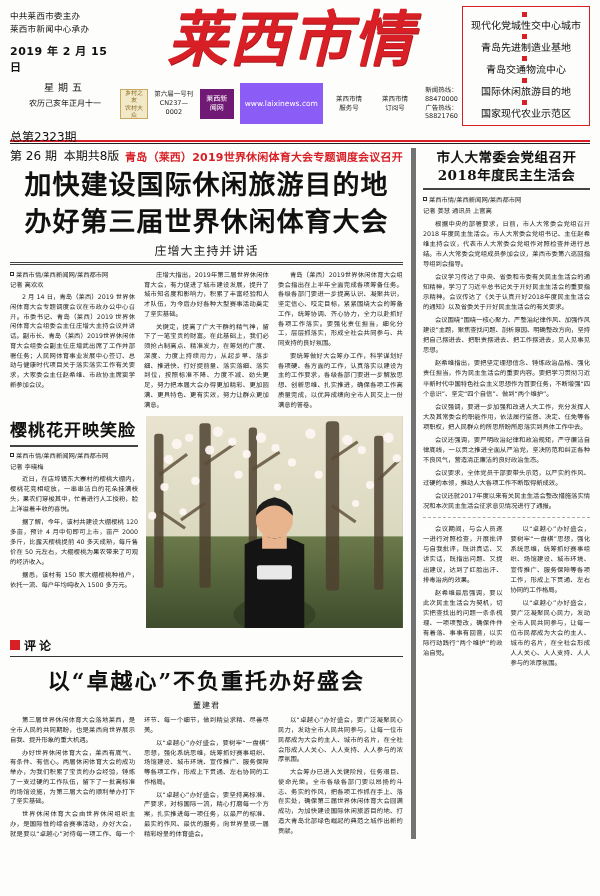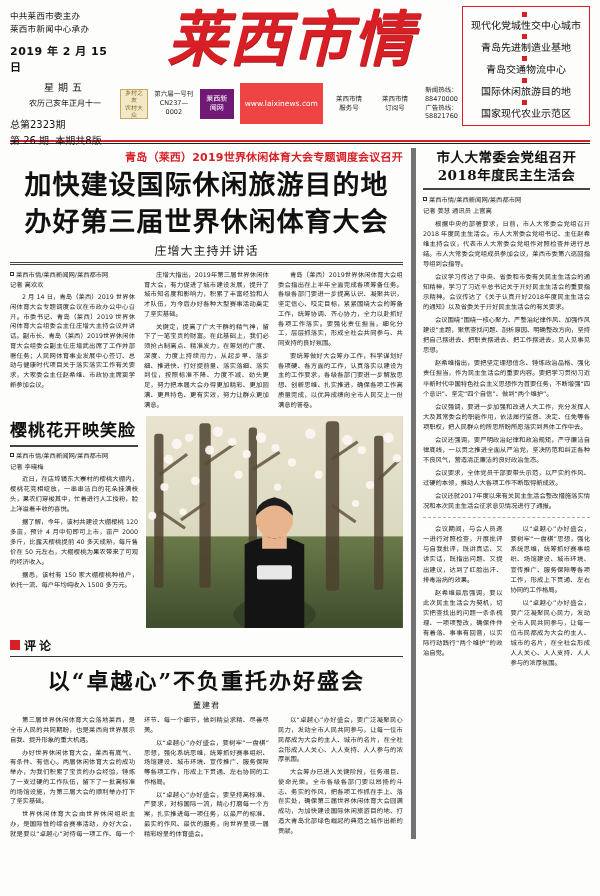--- a/index.html
+++ b/index.html
@@ -14,21 +14,21 @@
   .page { position: relative; width: 600px; height: 896px; padding: 6px 10px; }
 
   
   .masthead { display: flex; align-items: flex-start; height: 132px; }
   .mast-left { width: 110px; padding-top: 4px; font-size: 8.5px; line-height: 1.5; color: #111; }
   .mast-left .org { letter-spacing: 0.3px; }
   .mast-left .datebox { margin-top: 8px; }
   .mast-left .dateline { font-size: 11px; font-weight: bold; letter-spacing: 0.5px; }
   .mast-left .weekday { font-size: 10px; text-align: center; margin-top: 3px; letter-spacing: 4px; }
   .mast-left .lunar { font-size: 8px; text-align: center; margin-top: 3px; }
-  .mast-left .issue { margin-top: 7px; font-size: 10px; line-height: 1.6; }
+  .mast-left .issue { margin-top: 18px; font-size: 12px; line-height: 1.6; }
 
   .mast-center { flex: 1; text-align: center; position: relative; }
   .mast-title {
     font-family: "DejaVu Serif", "Liberation Serif", serif;
     font-size: 60px; font-weight: bold; color: #d81f26;
     letter-spacing: 2px; line-height: 1.05;
     padding-top: 2px;
     text-shadow: 0.5px 0.5px 0 #a8161b;
     font-style: italic;
   }
@@ -36,21 +36,21 @@
   .badge-sq {
     width: 42px; height: 30px; background: #f2e9c9; border: 1px solid #c9a961;
     font-size: 6px; color: #8a6a23; display: flex; align-items: center; justify-content: center;
     text-align: center; line-height: 1.2; padding: 1px;
   }
   .badge-blue {
     background: #701a75; color: #fff; font-size: 7px; padding: 4px 6px;
     display: flex; align-items: center; justify-content: center; text-align: center;
     line-height: 1.25; min-height: 30px;
   }
-  .badge-url { background: #ef4444; color: #fff; font-size: 7.5px; padding: 16px 5px; min-height:30px; display:flex; align-items:center;}
+  .badge-url { background: #8b5cf6; color: #fff; font-size: 7.5px; padding: 16px 5px; min-height:30px; display:flex; align-items:center;}
   .badge-plain { font-size: 6.5px; color: #222; text-align: center; line-height: 1.35; min-width: 40px; }
 
   .mast-right { width: 128px; border: 1.5px solid #d81f26; padding: 3px; }
   .mr-head { background: #d81f26; color: #fff; font-size: 8.5px; text-align: center; line-height: 1.45; padding: 2px; }
   .mr-list { margin-top: 2px; }
   .mr-item { display: flex; align-items: center; font-size: 10px; color: #111; line-height: 1.7; flex-direction: column; }
   .mr-dot { width: 5px; height: 5px; background: #d81f26; margin-right: 3px; flex: none; }
 
   .rule-red { height: 2px; background: #d81f26; margin: 2px 0 0 0; }
   .rule-thin { height: 1px; background: #222; margin: 1px 0 4px 0; }

